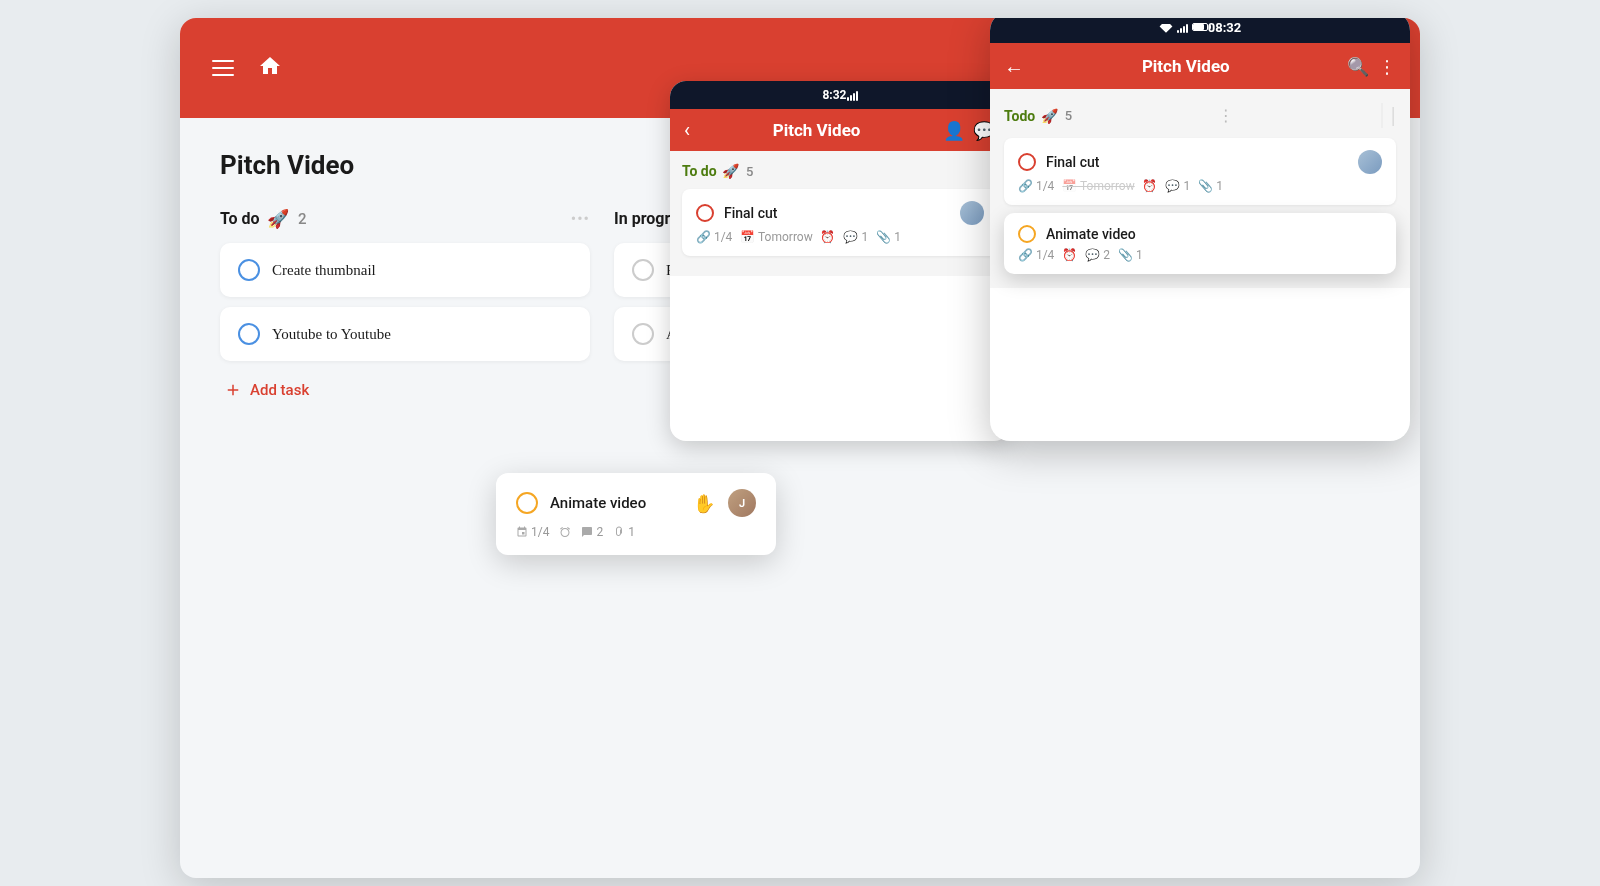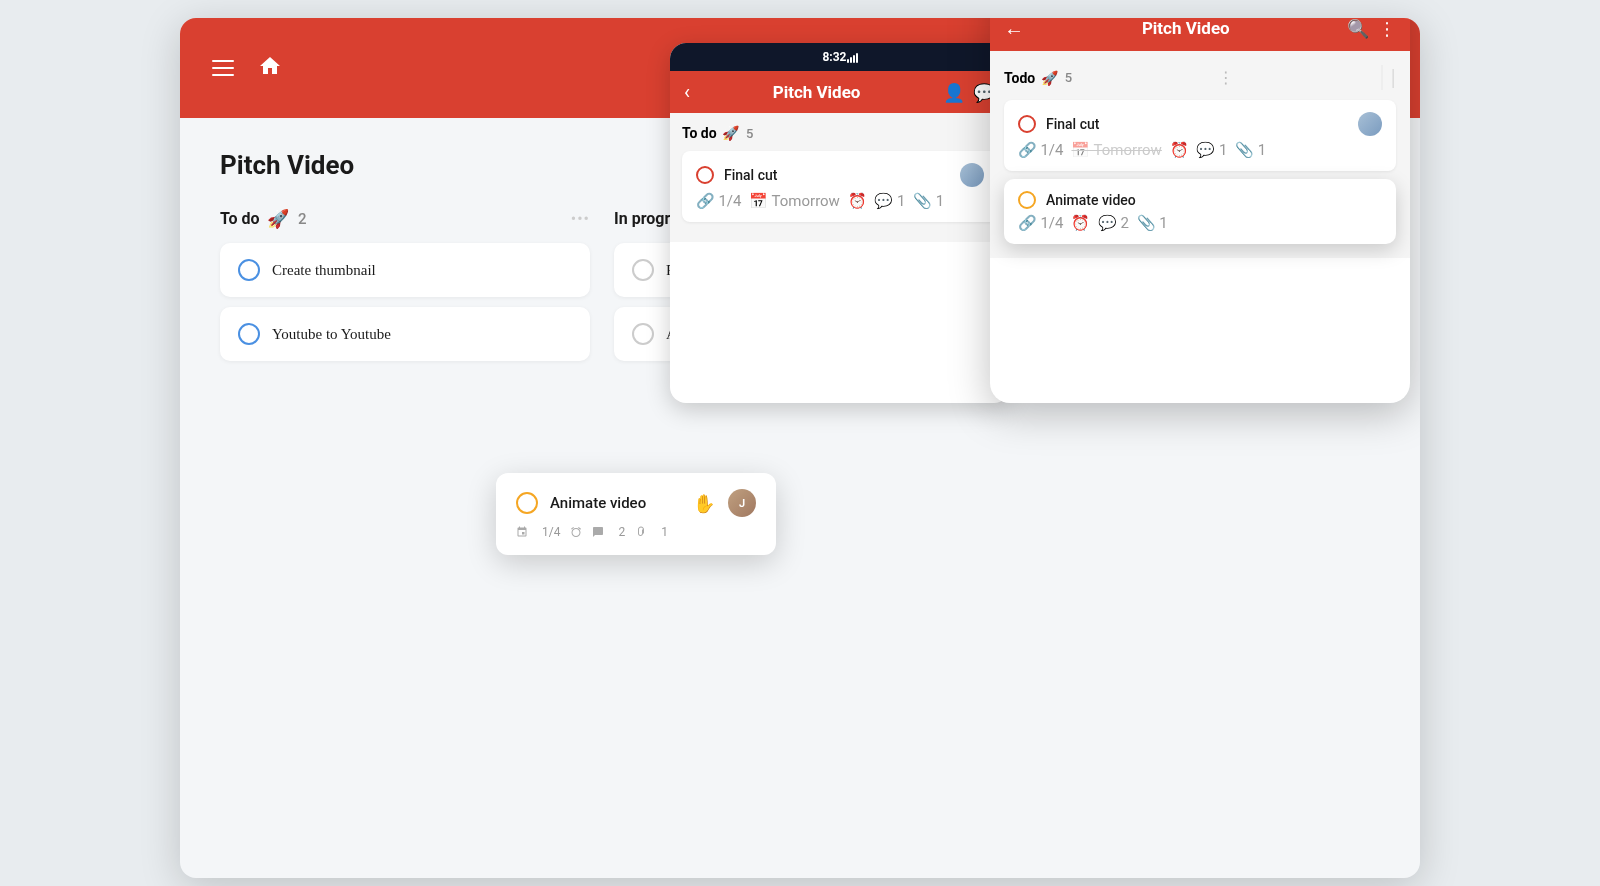--- a/index.html
+++ b/index.html
@@ -181,21 +181,21 @@
       display: flex;
       align-items: center;
       gap: 10px;
       margin-top: 6px;
       font-size: 12px;
       color: #999;
     }
     .task-meta-item {
       display: flex;
       align-items: center;
-      gap: 14px;
+      gap: 3px;
     }
     .task-card-full {
       flex-direction: column;
       align-items: flex-start;
     }
     .task-card-full .task-row {
       display: flex;
       align-items: center;
       gap: 12px;
       width: 100%;
@@ -304,21 +304,21 @@
     }
     .phone-section-header {
       display: flex;
       align-items: center;
       gap: 6px;
       margin-bottom: 10px;
     }
     .phone-section-title {
       font-size: 14px;
       font-weight: 700;
-      color: #000000;
+      color: #4d7c0f;
     }
     .phone-task-card {
       background: #fff;
       border-radius: 8px;
       padding: 12px 14px;
       margin-bottom: 8px;
       box-shadow: 0 1px 3px rgba(0,0,0,0.07);
     }
     .phone-task-row {
       display: flex;
@@ -337,21 +337,21 @@
       font-size: 14px;
       font-weight: 500;
       color: #1a1a1a;
       flex: 1;
     }
     .phone-task-meta {
       display: flex;
       align-items: center;
       gap: 8px;
       margin-top: 5px;
-      font-size: 15px;
+      font-size: 12px;
       color: #999;
     }
     .phone-avatar {
       width: 24px;
       height: 24px;
       border-radius: 50%;
       background: linear-gradient(135deg, #a8c0d6, #7a9bbf);
     }
     .dots-more {
       font-size: 16px;
@@ -482,20 +482,26 @@
           <span class="column-more dots-more">•••</span>
         </div>
         <div class="task-card">
           <div class="task-circle"></div>
           <span class="task-title">Create thumbnail</span>
         </div>
         <div class="task-card">
           <div class="task-circle"></div>
           <span class="task-title">Youtube to Youtube</span>
         </div>
+        <div class="add-task">
+          <svg width="18" height="18" viewBox="0 0 24 24" fill="#d94030">
+            <path d="M19 13h-6v6h-2v-6H5v-2h6V5h2v6h6v2z"></path>
+          </svg>
+          <span>Add task</span>
+        </div>
       </div>
 
       <div class="kanban-column">
         <div class="column-header">
           <span class="column-title">In progress</span>
           <span class="column-emoji">💪</span>
           <span class="column-count">3</span>
           <span class="column-more dots-more">•••</span>
         </div>
         <div class="task-card">

